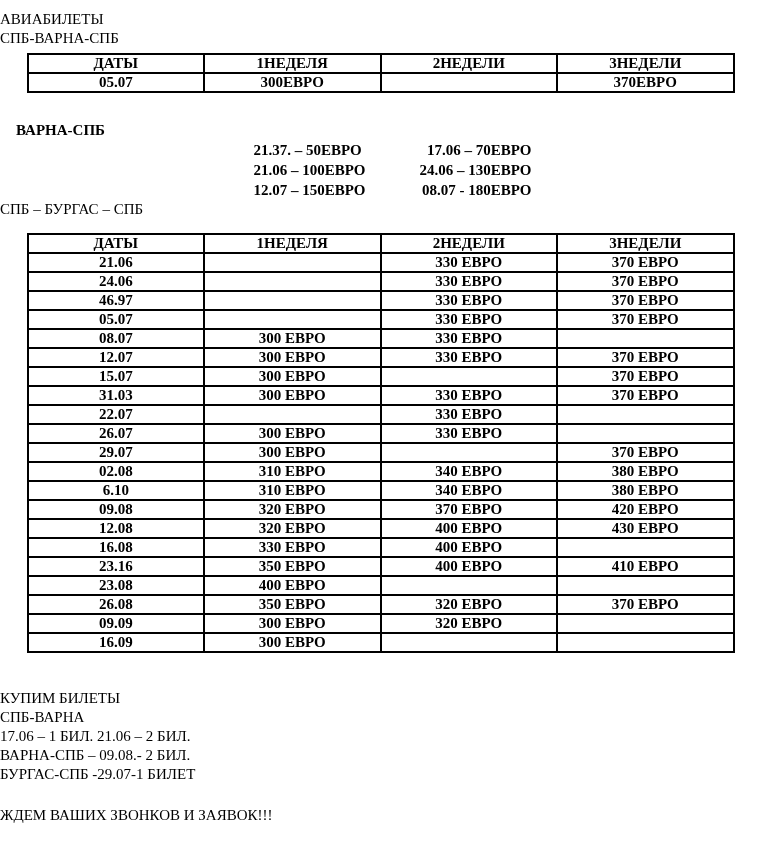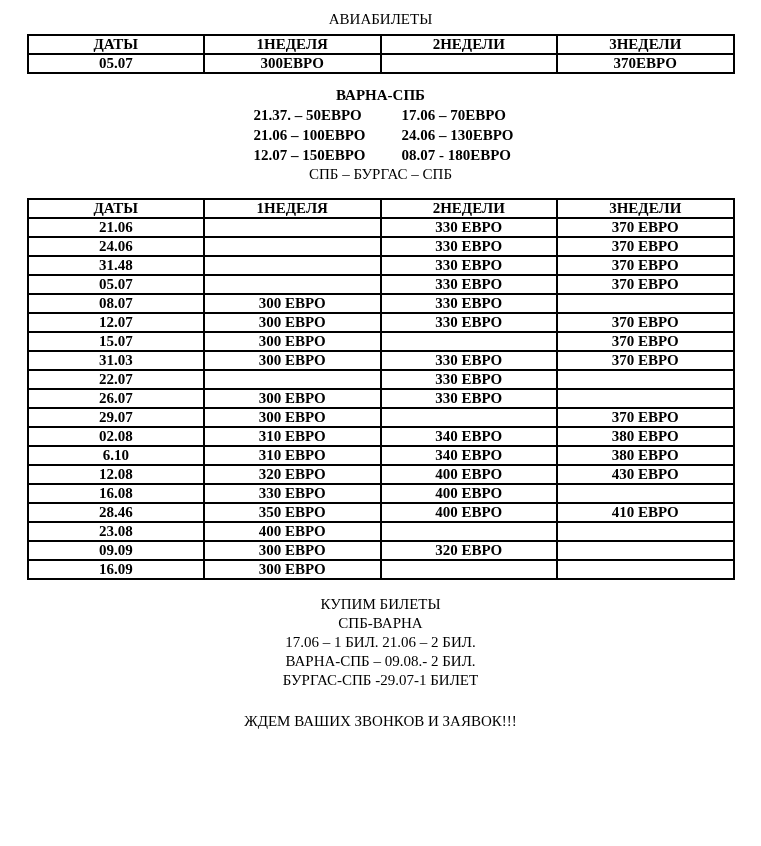--- a/index.html
+++ b/index.html
@@ -3,55 +3,56 @@
 <meta charset="utf-8">
 <style>
   html,body{margin:0;padding:0;}
   body{
     width:761px;height:846px;
     background:#ffffff;color:#000000;
     font-family:"Liberation Serif","DejaVu Serif",serif;
     overflow:hidden;
   }
   .doc{padding-top:10px;}
-  .center{text-align:center;font-family:Liberation Serif, serif;}
+  .center{text-align:left;font-family:Liberation Serif, serif;}
   .line{font-size:15px;line-height:19px;}
   table{
     border-collapse:collapse;
     width:708px;margin:0 auto;
     table-layout:fixed;
   }
   th,td{
     border:2px solid #000000;
     height:17px;padding:0;
     text-align:center;vertical-align:middle;
     font-size:15px;font-weight:bold;line-height:17px;
     overflow:hidden;white-space:nowrap;
   }
   .tbl1{margin-top:5px;}
-  .varna-title{margin-top:12px;font-weight:bold;}
+  .varna-title{margin-top:28px;font-weight:bold;padding-left:16px;}
   .pair-row{
     display:flex;justify-content:center;
     transform:translateX(12px);
     font-weight:bold;font-size:15px;line-height:20px;
   }
   .pair-cell{display:block;text-align:left;}
   .pair-cell.c1{width:148px;}
-  .pair-cell.c2{width:130px;}
+  .pair-cell.c2{width:130px;text-align:right;}
   .burgas-title{}
   .tbl2{margin-top:14px;}
-  .kupim{margin-top:15px;}
+  .kupim{margin-top:36px;}
   .footer-note{margin-top:22px;font-size:15px;line-height:19px;}
 </style>
 </head>
 <body>
 
 <div class="doc">
 
   <div class="center line">АВИАБИЛЕТЫ</div>
+  <div class="center line">СПБ-ВАРНА-СПБ</div>
 
   <table class="tbl1">
     <thead>
         <tr>
           <th>ДАТЫ</th>
           <th>1НЕДЕЛЯ</th>
           <th>2НЕДЕЛИ</th>
           <th>3НЕДЕЛИ</th>
         </tr>
       </thead>
@@ -99,21 +100,21 @@
           <td>330 ЕВРО</td>
           <td>370 ЕВРО</td>
         </tr>
         <tr>
           <td>24.06</td>
           <td>&nbsp;</td>
           <td>330 ЕВРО</td>
           <td>370 ЕВРО</td>
         </tr>
         <tr>
-          <td>31.48</td>
+          <td>46.97</td>
           <td>&nbsp;</td>
           <td>330 ЕВРО</td>
           <td>370 ЕВРО</td>
         </tr>
         <tr>
           <td>05.07</td>
           <td>&nbsp;</td>
           <td>330 ЕВРО</td>
           <td>370 ЕВРО</td>
         </tr>
@@ -165,42 +166,54 @@
           <td>340 ЕВРО</td>
           <td>380 ЕВРО</td>
         </tr>
         <tr>
           <td>6.10</td>
           <td>310 ЕВРО</td>
           <td>340 ЕВРО</td>
           <td>380 ЕВРО</td>
         </tr>
         <tr>
+          <td>09.08</td>
+          <td>320 ЕВРО</td>
+          <td>370 ЕВРО</td>
+          <td>420 ЕВРО</td>
+        </tr>
+        <tr>
           <td>12.08</td>
           <td>320 ЕВРО</td>
           <td>400 ЕВРО</td>
           <td>430 ЕВРО</td>
         </tr>
         <tr>
           <td>16.08</td>
           <td>330 ЕВРО</td>
           <td>400 ЕВРО</td>
           <td>&nbsp;</td>
         </tr>
         <tr>
-          <td>28.46</td>
+          <td>23.16</td>
           <td>350 ЕВРО</td>
           <td>400 ЕВРО</td>
           <td>410 ЕВРО</td>
         </tr>
         <tr>
           <td>23.08</td>
           <td>400 ЕВРО</td>
           <td>&nbsp;</td>
           <td>&nbsp;</td>
+        </tr>
+        <tr>
+          <td>26.08</td>
+          <td>350 ЕВРО</td>
+          <td>320 ЕВРО</td>
+          <td>370 ЕВРО</td>
         </tr>
         <tr>
           <td>09.09</td>
           <td>300 ЕВРО</td>
           <td>320 ЕВРО</td>
           <td>&nbsp;</td>
         </tr>
         <tr>
           <td>16.09</td>
           <td>300 ЕВРО</td>

